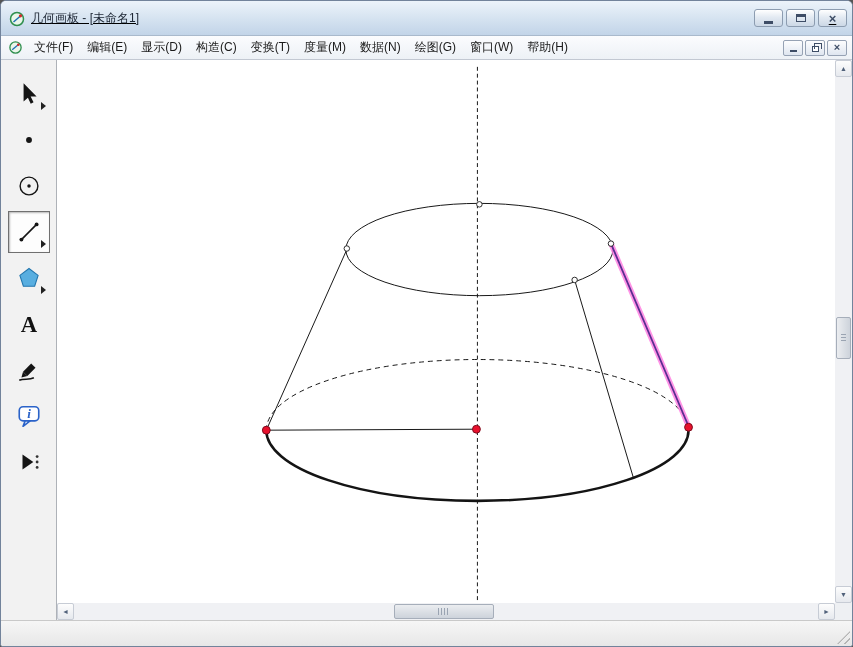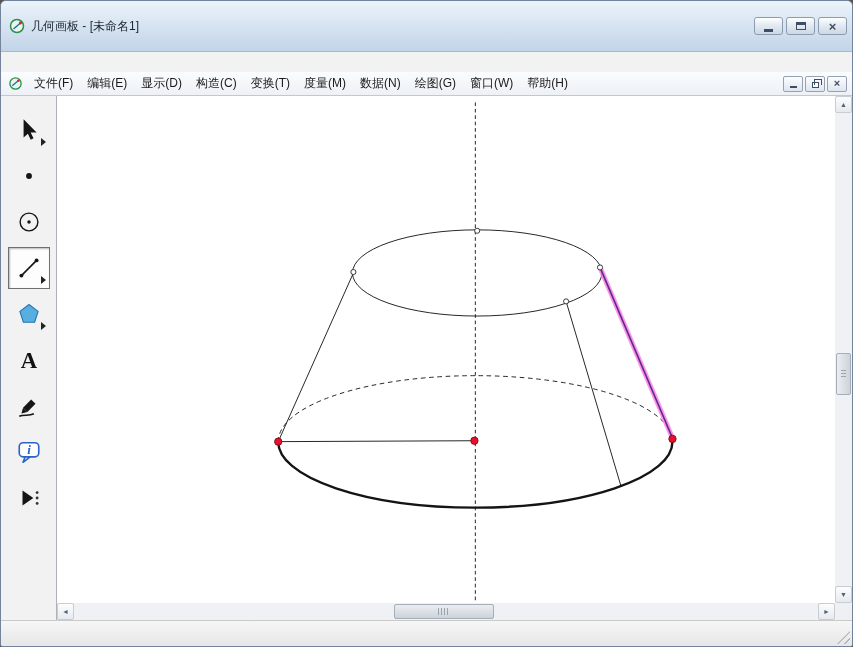--- a/index.html
+++ b/index.html
@@ -2,35 +2,35 @@
 <html><head>
 <meta charset="utf-8">
 <style>
   html,body{margin:0;padding:0;}
   body{width:853px;height:647px;font-family:"Liberation Sans","DejaVu Sans",sans-serif;background:#555;}
   *{box-sizing:border-box;}
 
   .window{width:853px;height:647px;border:1px solid #72839b;border-radius:6px 6px 3px 3px;display:flex;flex-direction:column;overflow:hidden;background:#f2f2f2;}
 
   
-  .titlebar{flex:0 0 27px;display:flex;align-items:center;padding:16px 5px;
-    background:linear-gradient(#ecf3fa,#d4e2f0 55%,#c2d4e8);border-bottom:1px solid #a9b9cc;}
+  .titlebar{flex:0 0 27px;display:flex;align-items:flex-end;padding:8px 5px;
+    background:linear-gradient(#ecf3fa,#d4e2f0 55%,#c2d4e8);border-bottom:1px solid #a9b9cc;text-decoration:underline;}
   .titlebar .app-icon{width:16px;height:16px;margin:0 6px 0 3px;display:inline-flex;}
   .titlebar .title{font-size:12px;color:#1c2533;flex:1;white-space:nowrap;}
   .win-controls{display:flex;}
   .win-btn{width:29px;height:18px;border:1px solid #8c9cb0;border-radius:3px;
     background:linear-gradient(#ffffff,#e3eaf2 45%,#ccd8e6);
     display:flex;align-items:center;justify-content:center;margin-left:3px;}
   .glyph-min{width:9px;height:3px;background:#3e4d66;margin-top:8px;}
   .glyph-max{width:10px;height:8px;border:1px solid #3e4d66;border-top-width:3px;}
   .win-x{font-weight:bold;font-size:13px;line-height:1;color:#3e4d66;}
 
   
   .menubar{flex:0 0 22px;display:flex;align-items:center;padding:0 3px;
-    background:linear-gradient(#fbfcfe,#edf1f6);border-bottom:1px solid #c2c8d2;margin-top:20px;}
+    background:linear-gradient(#fbfcfe,#edf1f6);border-bottom:1px solid #c2c8d2;}
   .doc-icon{width:15px;height:15px;margin:0 4px;display:inline-flex;}
   .menu-items{display:flex;flex:1;}
   .menu-item{font-size:12px;color:#1a1a1a;padding:3px 7px;cursor:default;white-space:nowrap;}
   .mdi-controls{display:flex;align-items:center;padding-right:2px;}
   .mdi-btn{width:20px;height:16px;border:1px solid #96a2b4;border-radius:2px;
     background:linear-gradient(#fdfdfe,#dfe6f0);display:flex;align-items:center;justify-content:center;margin-left:2px;}
   .glyph-min-sm{width:7px;height:2px;background:#3e4d66;margin-top:7px;}
   .glyph-restore{position:relative;width:7px;height:6px;border:1px solid #3e4d66;background:#fff;margin-top:2px;}
   .glyph-restore::before{content:"";position:absolute;left:1px;top:-4px;width:6px;height:5px;border:1px solid #3e4d66;border-bottom:none;}
   .mdi-x{font-weight:bold;font-size:11px;line-height:1;color:#3e4d66;}

